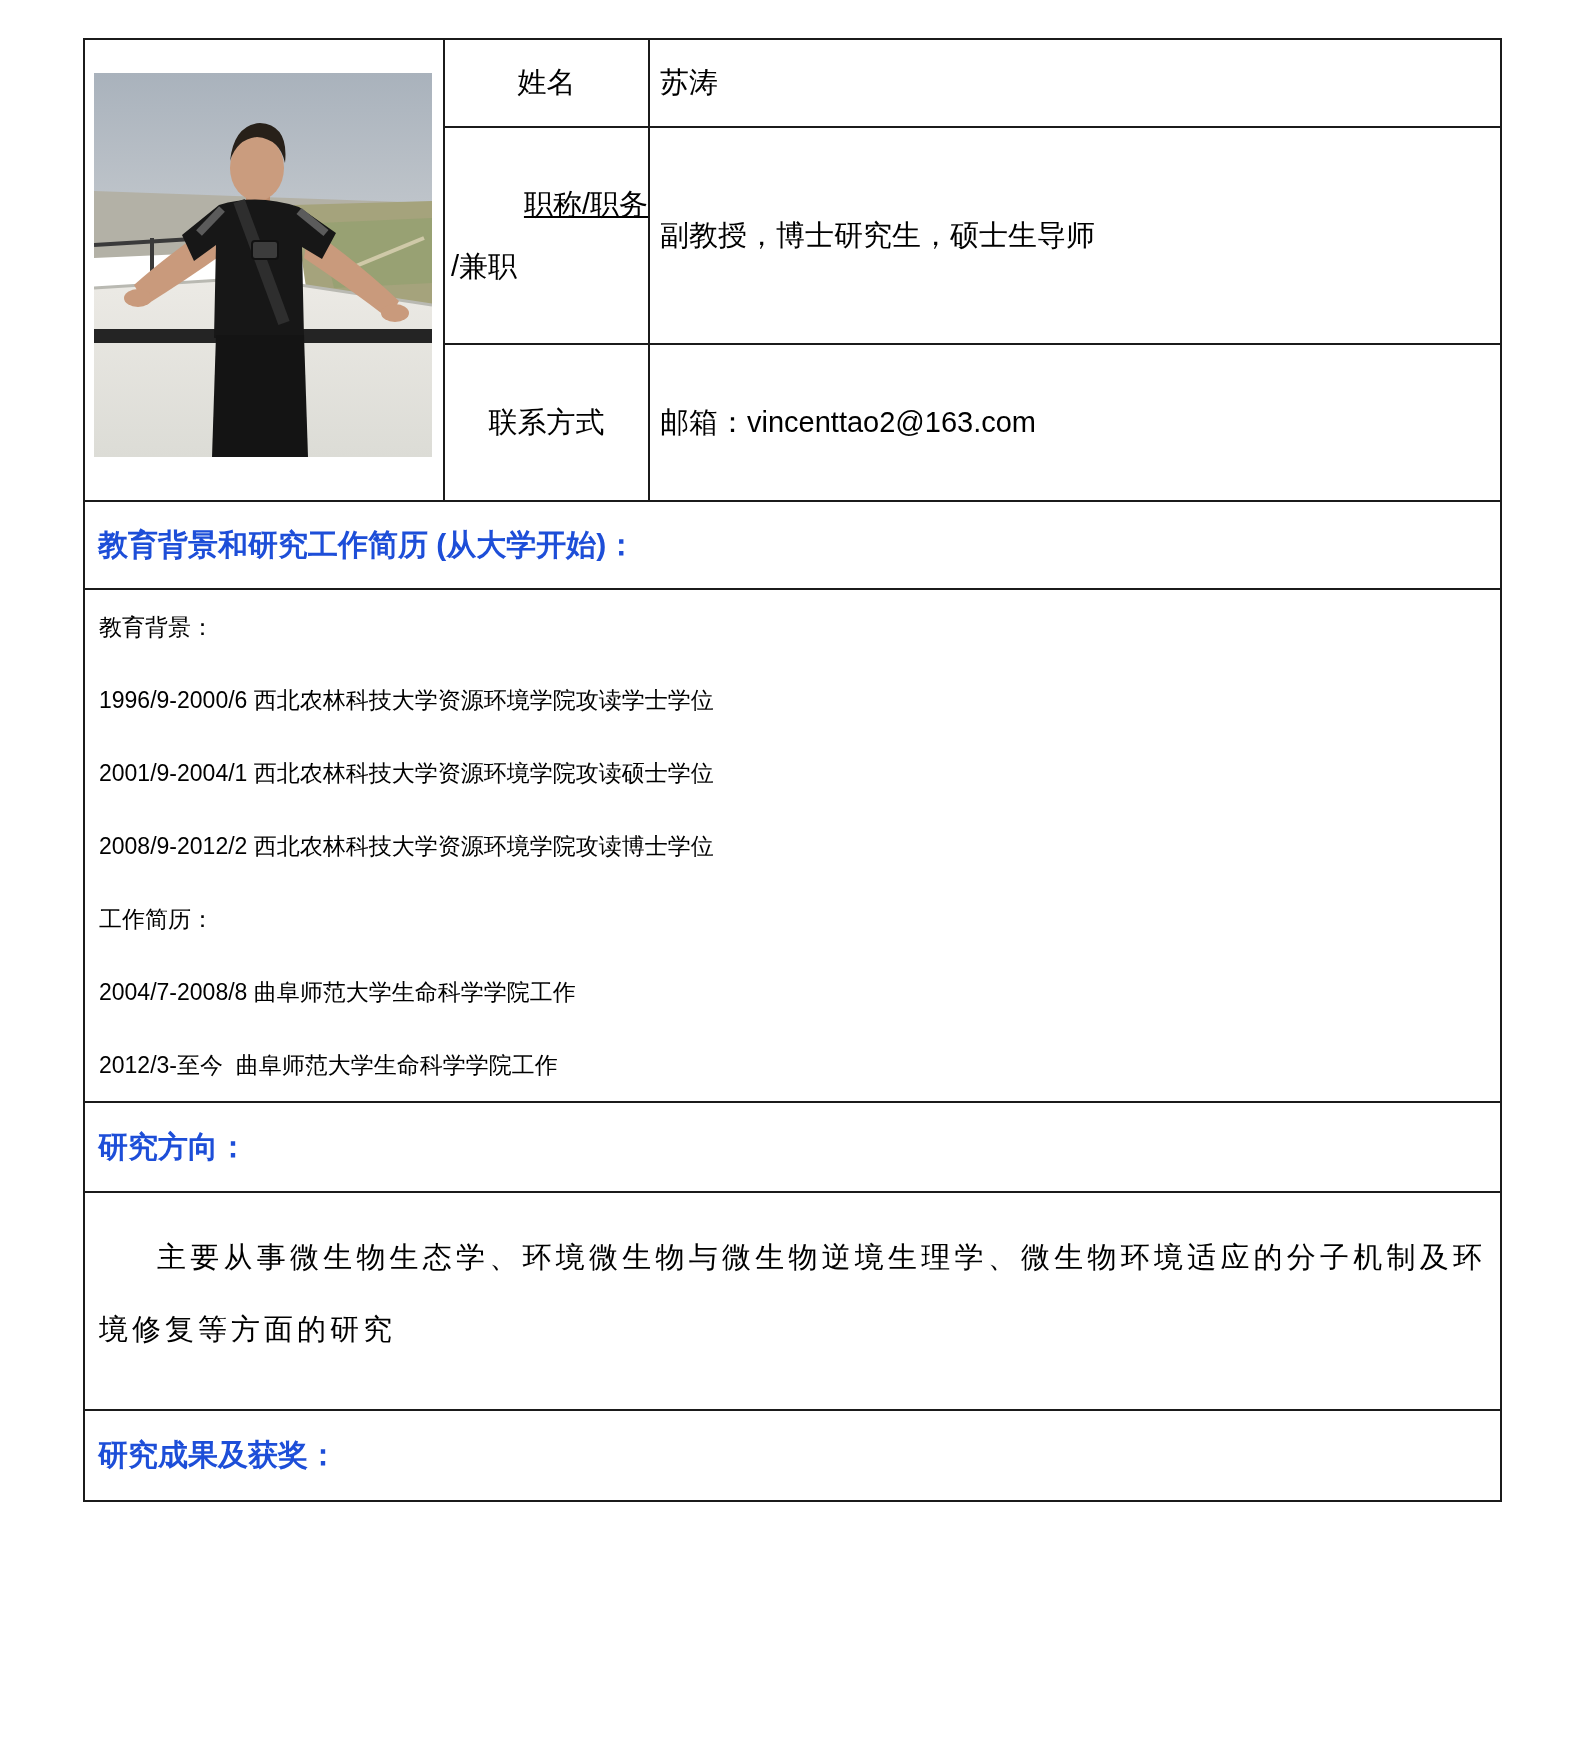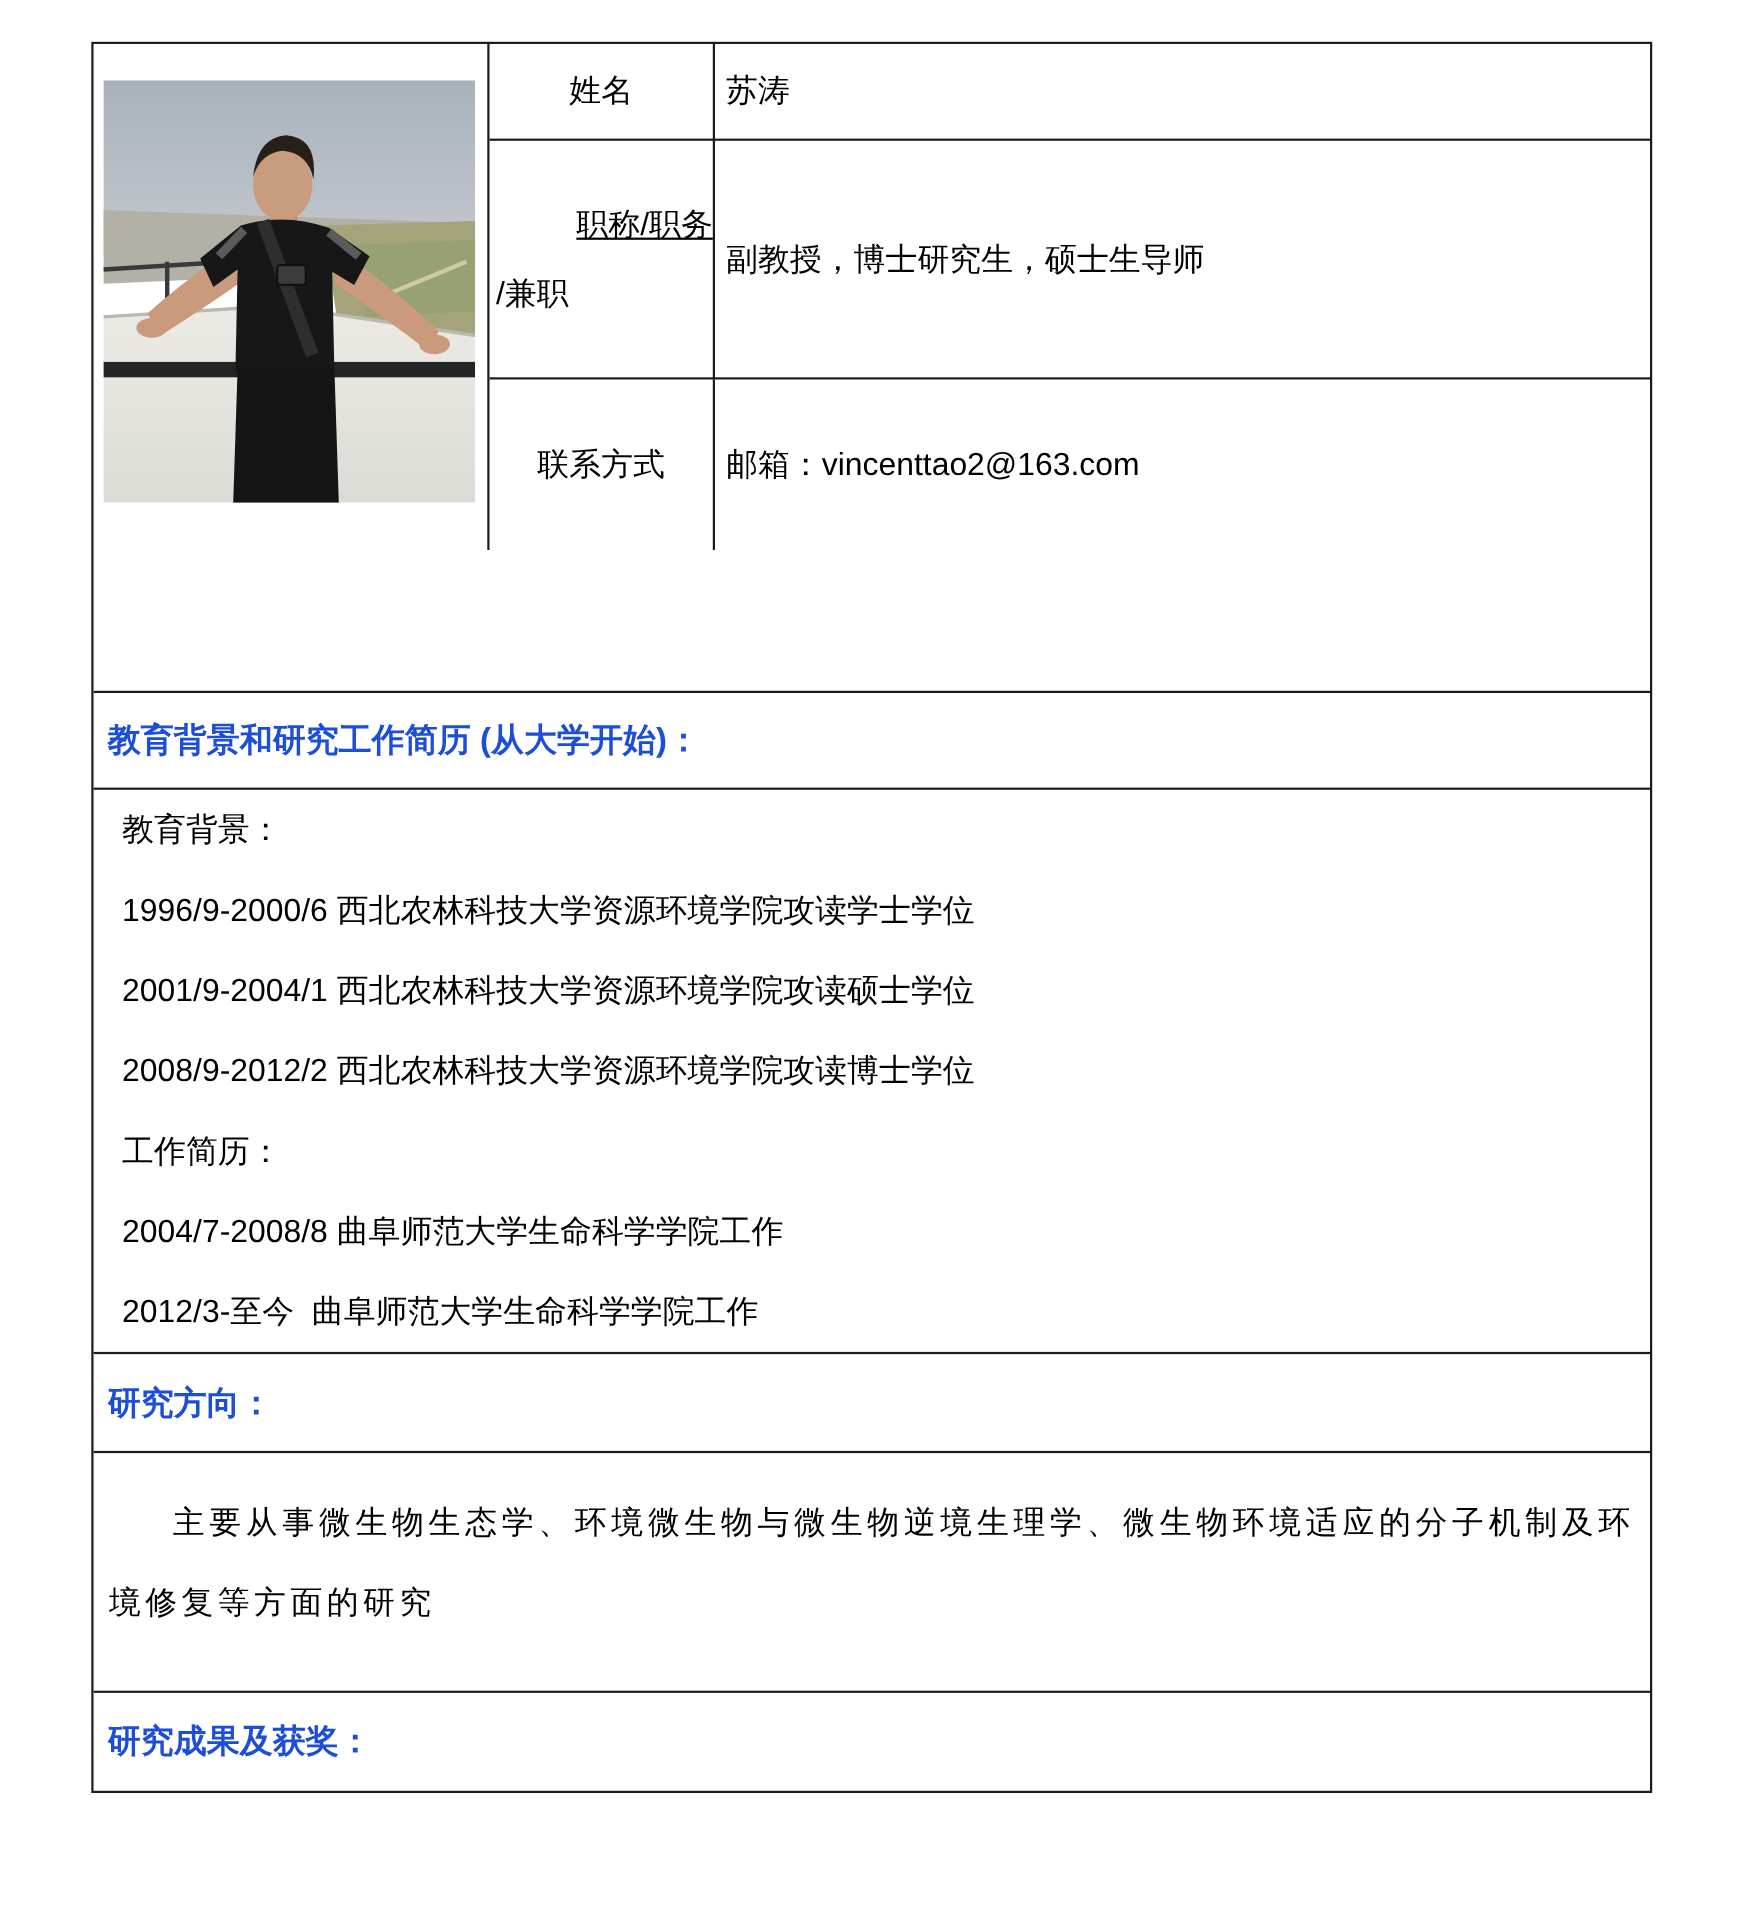--- a/index.html
+++ b/index.html
@@ -11,21 +11,21 @@
   }
   .doc{
     position:absolute;left:83px;top:38px;width:1419px;
     border:2px solid #1b1b1b;box-sizing:border-box;background:#fff;
   }
   .sec{box-sizing:border-box;width:100%;}
   .sec + .sec{border-top:2px solid #1b1b1b;}
 
   
   .top-grid{
-    display:grid;height:588px;
+    display:grid;height:460px;
     grid-template-columns:360px 205px 1fr;
     grid-template-rows:88px 217px 155px;
   }
   .cell{box-sizing:border-box;display:flex;align-items:center;font-size:29px;}
   .photo-cell{grid-row:1 / span 3;grid-column:1;border-right:2px solid #1b1b1b;position:relative;}
   .label-cell{border-right:2px solid #1b1b1b;justify-content:center;text-align:center;}
   .value-cell{padding-left:10px;}
   .rb{border-bottom:2px solid #1b1b1b;}
   .title-label{flex-direction:column;justify-content:center;align-items:stretch;row-gap:22px;}
   .title-label .l1{text-align:right;text-decoration:underline;}
@@ -37,21 +37,21 @@
   .hdr{
     display:flex;align-items:center;padding-left:13px;
     color:#1d4ed8;font-weight:bold;font-size:30px;
   }
   .h1{height:88px;}
   .h2{height:90px;}
   .h3{height:91px;}
 
   
   .edu{height:513px;padding:1px 14px 0 14px;}
-  .edu-line{line-height:73px;font-size:29px;white-space:pre-wrap;margin-left:12px;}
+  .edu-line{line-height:73px;font-size:23px;white-space:pre-wrap;}
 
   
   .para{
     font-size:29px;line-height:72px;letter-spacing:4px;
     text-indent:58px;text-align:justify;
     padding:0 14px;box-sizing:border-box;
   }
   .para1{height:218px;padding-top:28px;}
   .para2{height:213px;padding-top:42px;}
 </style>

